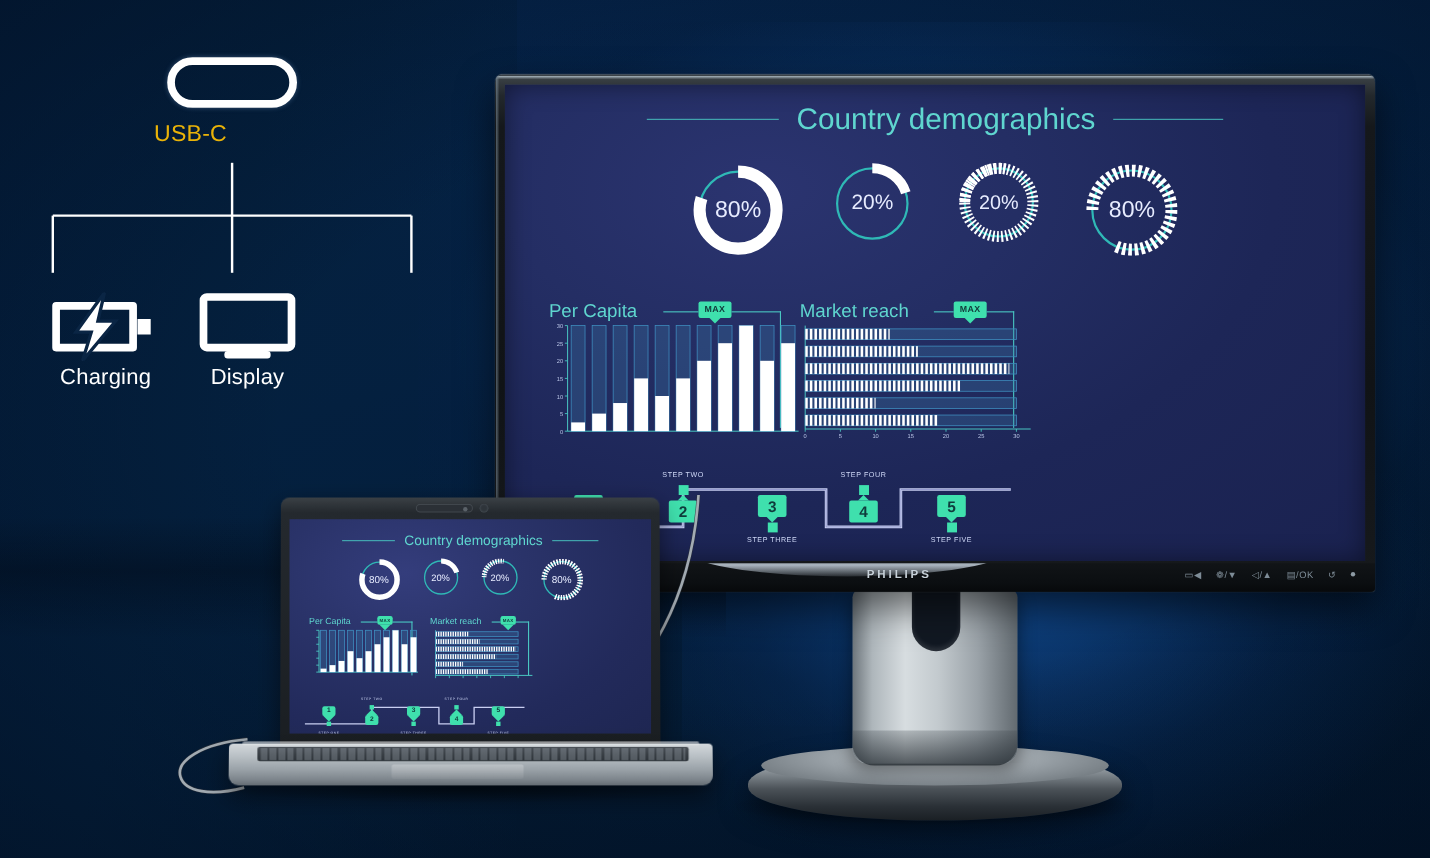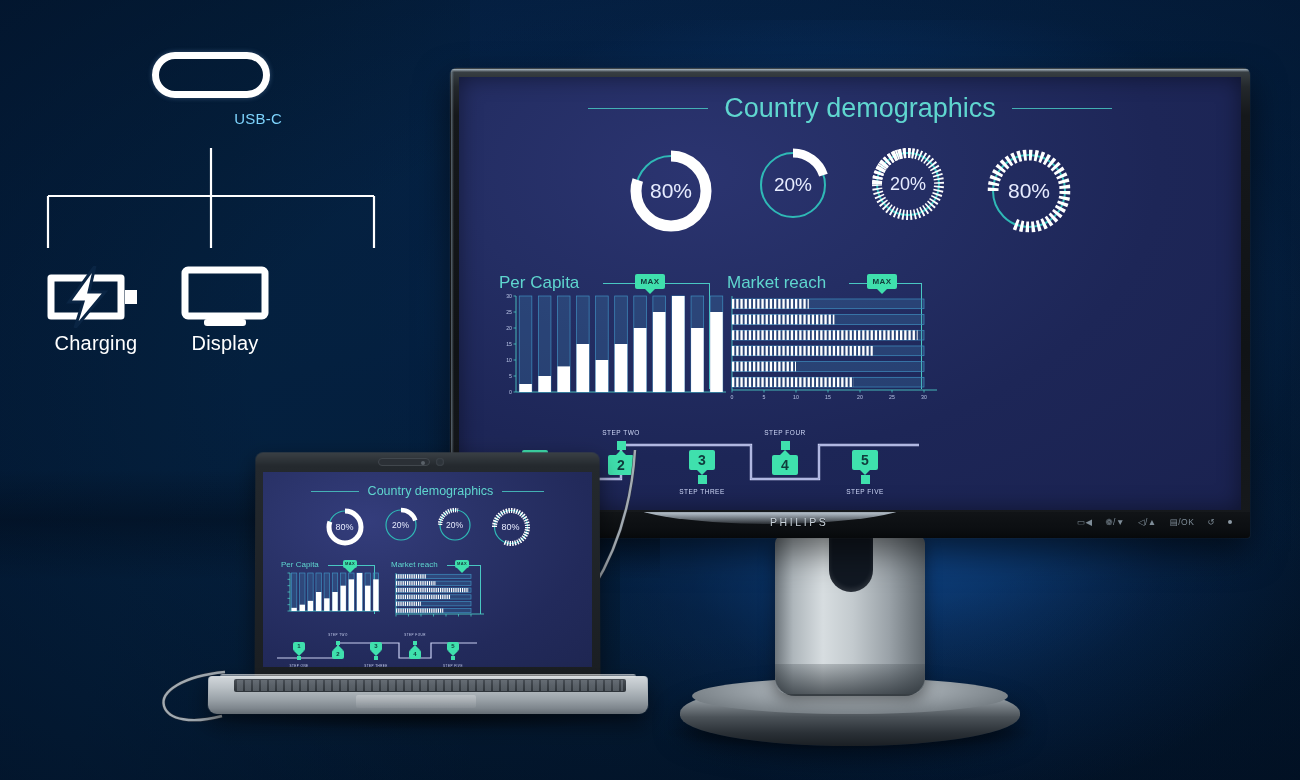--- a/index.html
+++ b/index.html
@@ -44,21 +44,21 @@
   
   #usbc-diagram { position: absolute; left: 0px; top: 0px; width: 420px; height: 400px; }
   .usbc-port {
     position: absolute; left: 152px; top: 52px;
     width: 118px; height: 46px;
     border: 7px solid #ffffff; border-radius: 26px;
     box-shadow: 0 0 5px rgba(140,180,230,0.35);
   }
   .usbc-label {
     position: absolute; left: 140px; top: 110px; width: 142px;
-    text-align: right; color: #7dd3fc; font-size: 15px; letter-spacing: .2px;
+    text-align: left; color: #eab308; font-size: 21px; letter-spacing: .2px;
   }
   .tree { position: absolute; left: 0; top: 0; width: 420px; height: 400px; }
   .tree line { stroke: #ffffff; stroke-width: 2.2; }
 
   .leaf { position: absolute; width: 120px; text-align: center; }
   .leaf .lbl { color: #ffffff; font-size: 20px; margin-top: 4px; letter-spacing: .2px; }
   .leaf-charging { left: 36px; top: 266px; }
   .leaf-display  { left: 165px; top: 266px; }
   .leaf-data     { left: 281px; top: 266px; }
   .icon-svg { display: block; margin: 0 auto; }
@@ -94,22 +94,22 @@
     border-radius: 0 0 4px 4px;
     overflow:hidden;
   }
   .mon-chin-sheen{
     position:absolute; left:170px; top:-14px; width:300px; height:26px;
     background: linear-gradient(180deg, rgba(205,215,225,0.0) 0%, rgba(198,210,222,0.85) 60%, rgba(150,162,175,0.2) 100%);
     border-radius: 0 0 50% 50%/0 0 100% 100%;
     transform: scaleX(1.0);
   }
   .philips-logo {
-    position: absolute; left: 320px; top: 448px;
-    font-size: 10.5px; letter-spacing: 2.6px; color: #c8d2da; font-weight: 400;
+    position: absolute; left: 338px; top: 448px;
+    font-size: 10.5px; letter-spacing: 2.6px; color: #c8d2da; font-weight: 700;
     text-shadow: 0 1px 0 rgba(0,0,0,0.6);
   }
   .osd-row { position: absolute; right: 18px; top: 449px; display: flex; gap: 13px; align-items: center; }
   .osd-icon { color: #7e8c97; font-size: 8.5px; letter-spacing: .5px; display:flex; align-items:center; gap:2px;}
   .osd-dot { width: 4px; height: 4px; background: #8d9aa4; border-radius: 50%; }
 
   .mon-neck {
     position: absolute; left: 325px; top: 468px; width: 150px; height: 158px;
     background: linear-gradient(90deg, #6d757b 0%, #aeb6bb 12%, #d7dde0 32%, #c3cace 52%, #9aa2a8 76%, #626a70 100%);
     border-radius: 7px 7px 14px 14px;

